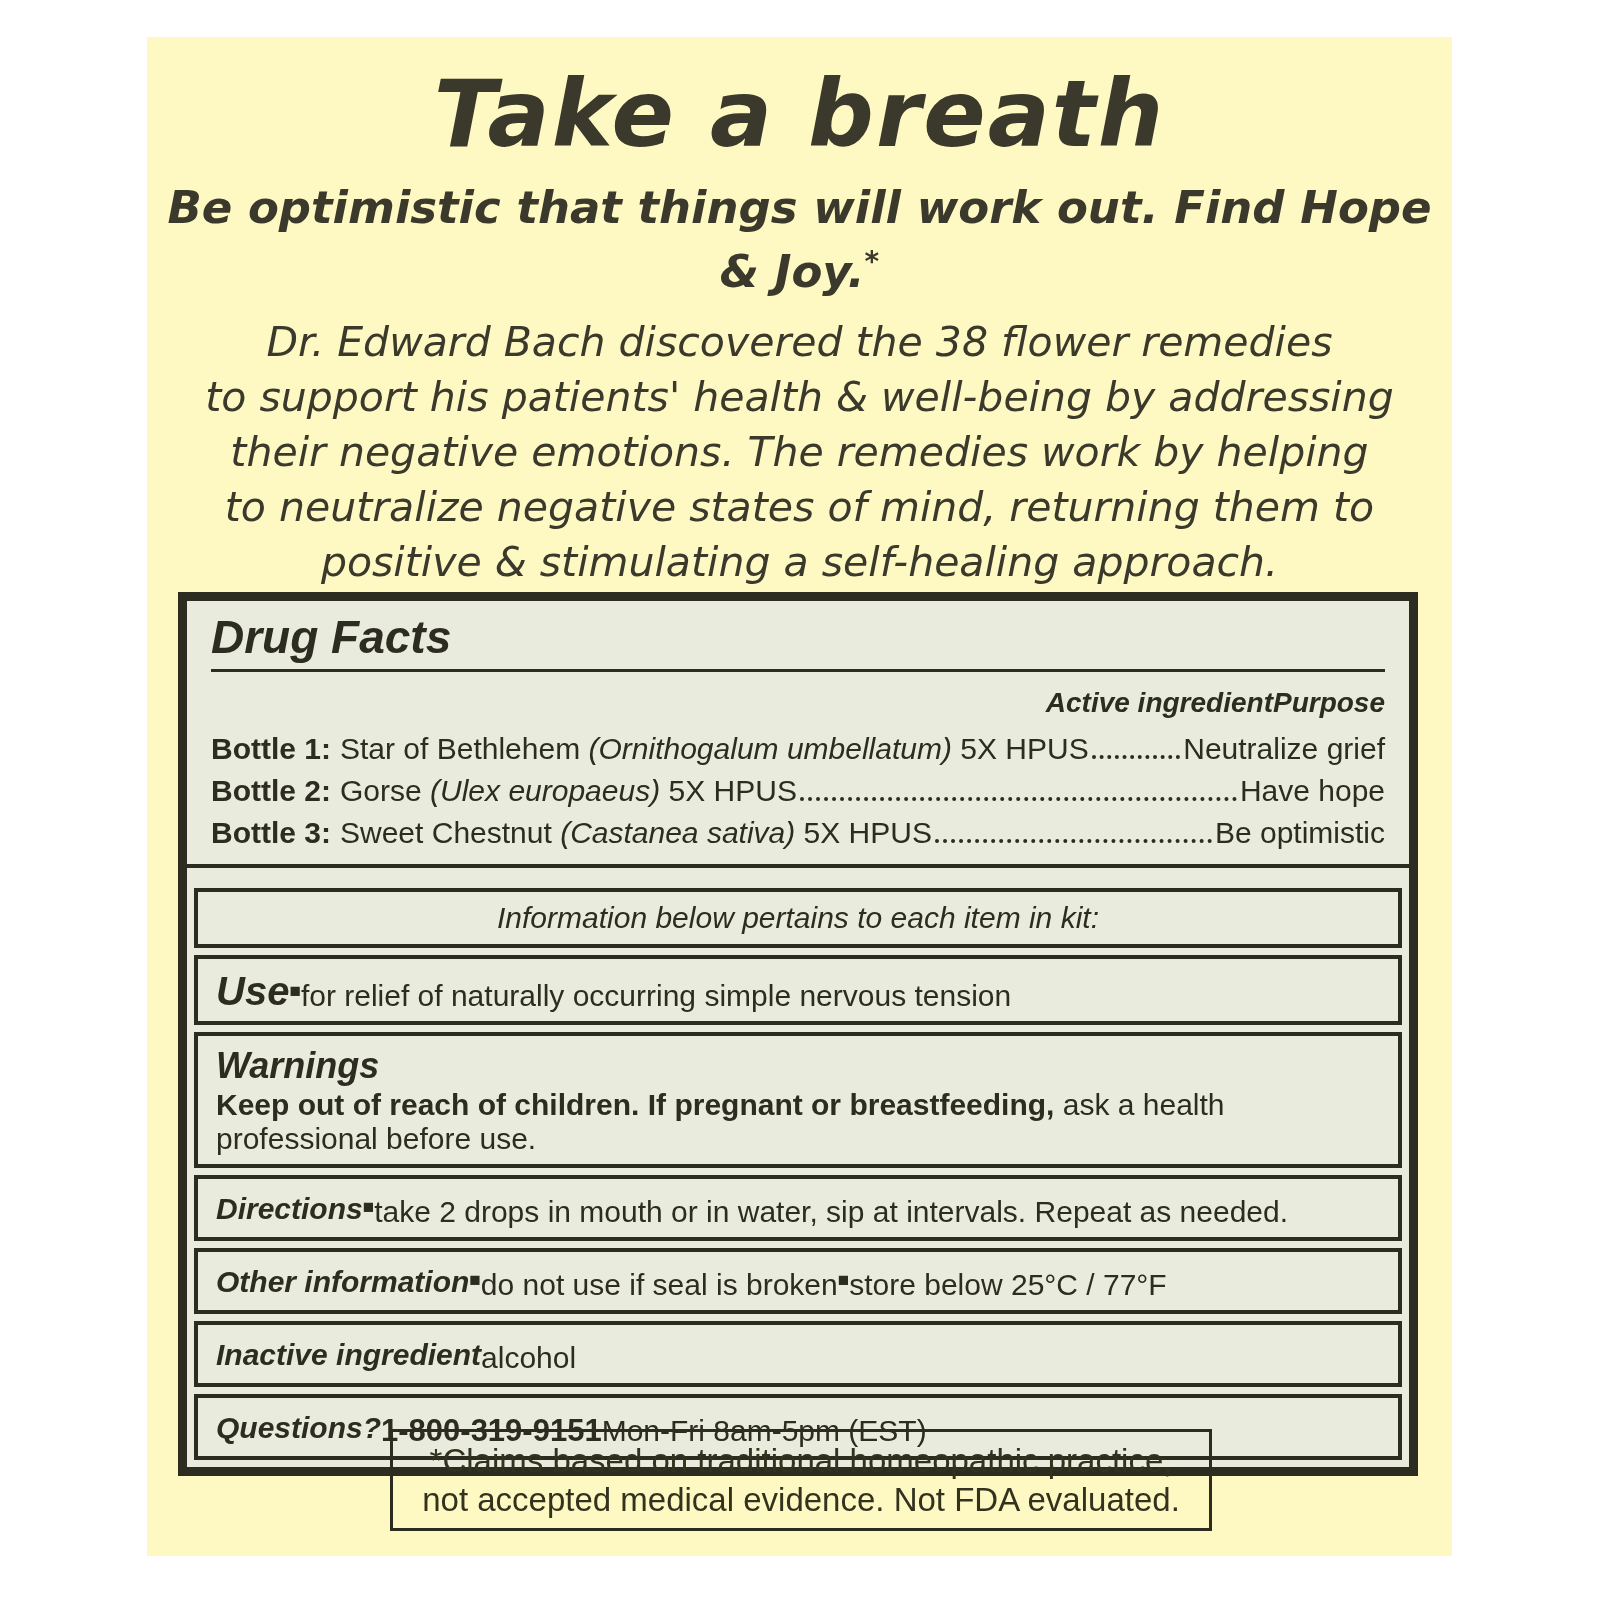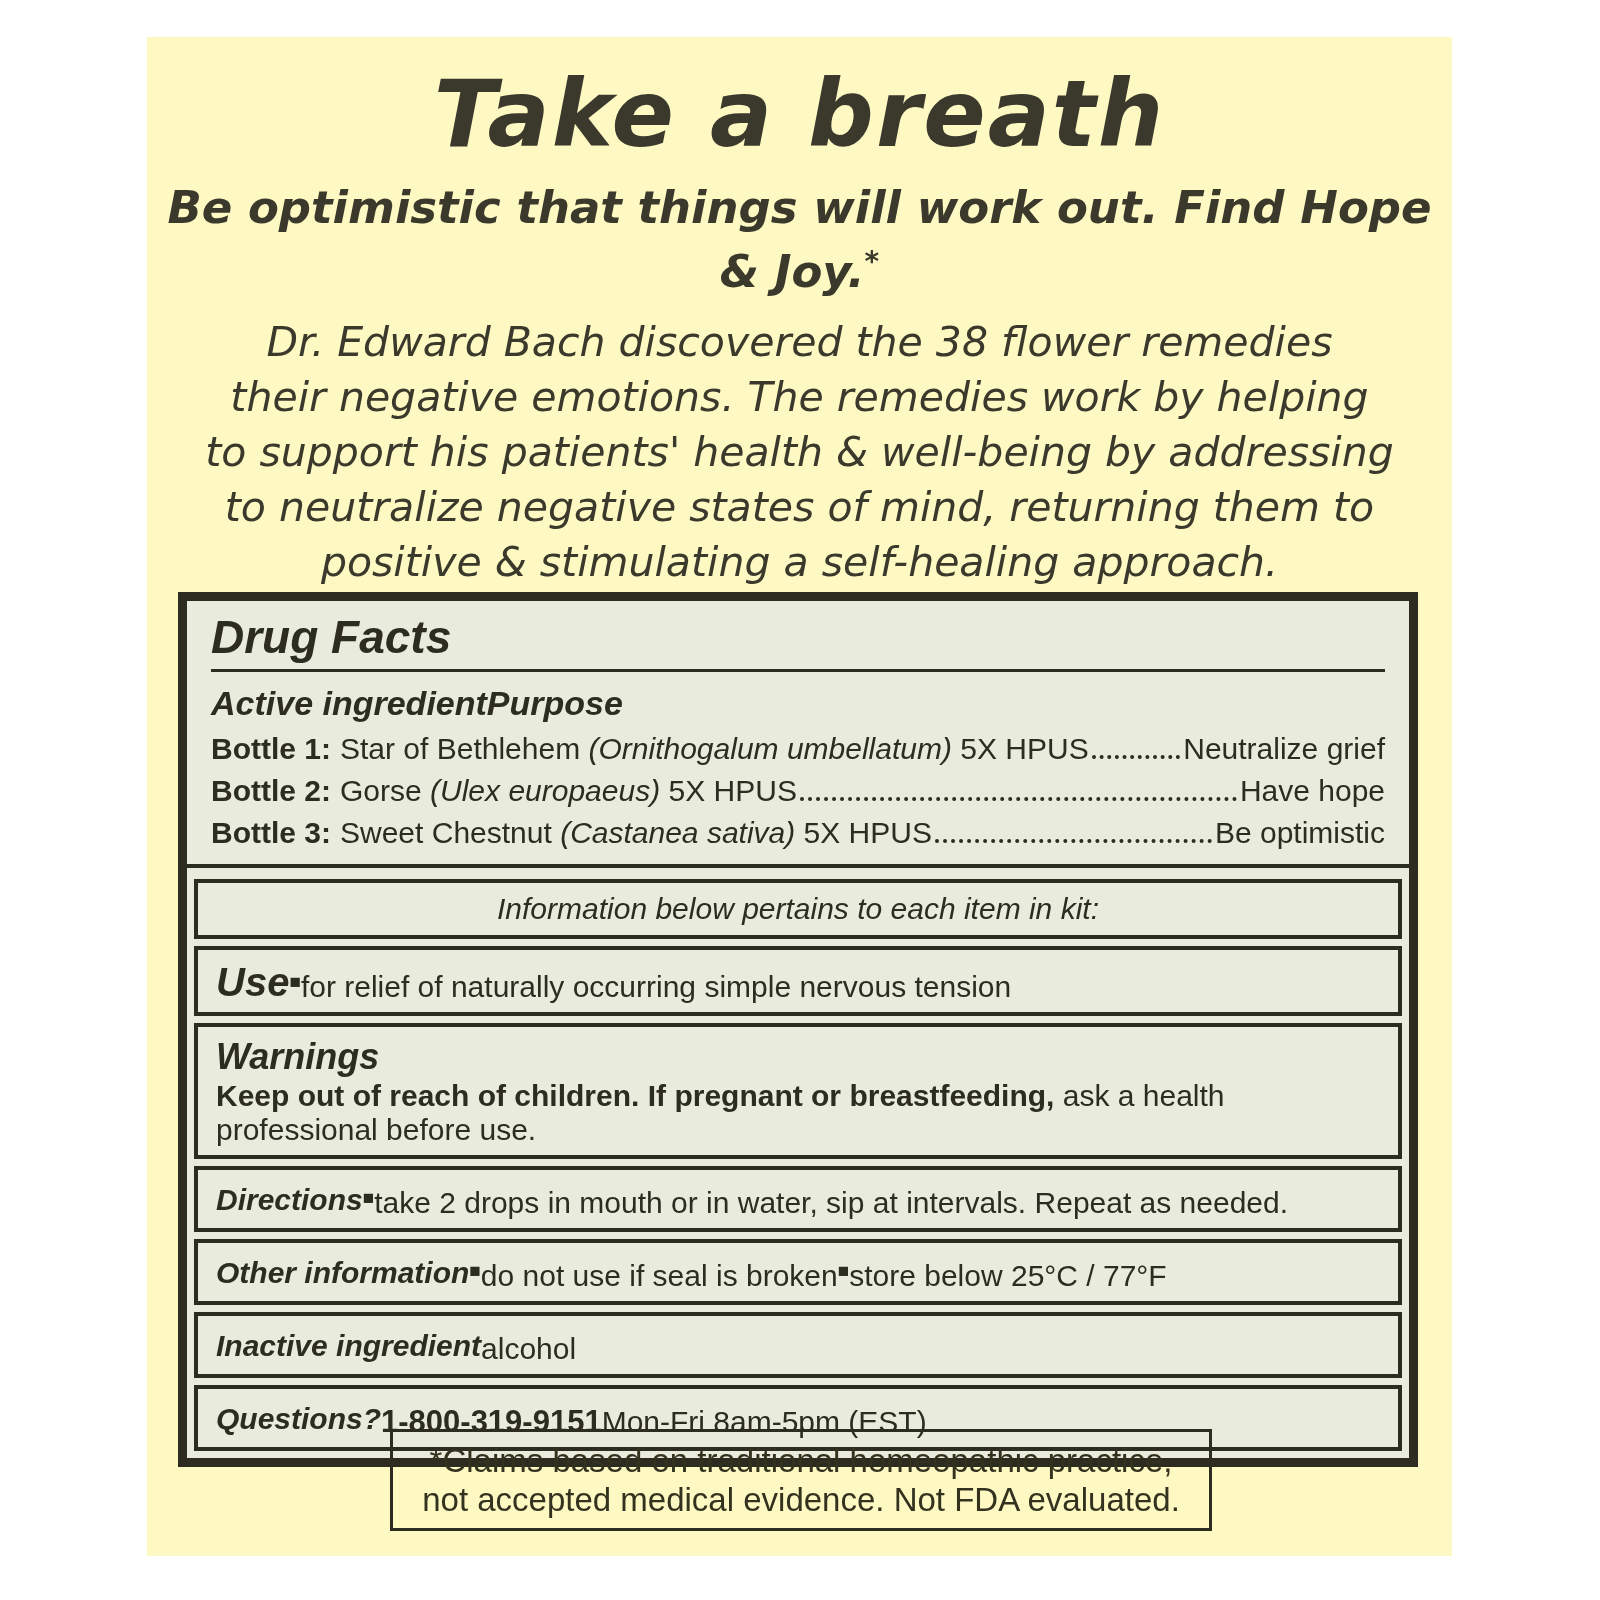--- a/index.html
+++ b/index.html
@@ -61,40 +61,40 @@
   .df-sec {
     border: 4px solid #2d2c21;
     margin-bottom: 7px;
     padding: 10px 18px 8px;
     font-size: 30px;
     line-height: 34px;
   }
   .df-sec.first {
     border: none;
     border-bottom: 4px solid #2d2c21;
-    margin: -7px -7px 11px;
+    margin: -7px -7px 20px;
     padding: 10px 24px 12px;
   }
   .df-sec.last { margin-bottom: 0; }
   .df-title {
     margin: 0;
     font-size: 46px;
     line-height: 52px;
     font-weight: bold;
     font-style: italic;
   }
   .df-rule {
     border: none;
     border-top: 3px solid #2d2c21;
     margin: 6px 0 10px;
   }
   .ai-head {
     display: flex;
-    justify-content: flex-start;
-    font-size: 34px;
+    justify-content: flex-end;
+    font-size: 28px;
     line-height: 42px;
     font-weight: bold;
     font-style: italic;
     margin-bottom: 6px;
   }
   .ing-row {
     display: flex;
     align-items: flex-start;
     margin-top: 4px;
     font-size: 30px;
@@ -166,22 +166,22 @@
 <body>
 
 <div class="label">
 
   <div class="hw hw-title">Take a breath</div>
 
   <div class="hw hw-tagline"><span>Be optimistic that things will work out. Find Hope &amp; Joy.</span><sup>*</sup></div>
 
   <div class="hw hw-paragraph">
     <div>Dr. Edward Bach discovered the 38 flower remedies</div>
+    <div>to support his patients' health &amp; well-being by addressing</div>
     <div>their negative emotions. The remedies work by helping</div>
-    <div>to support his patients' health &amp; well-being by addressing</div>
     <div>to neutralize negative states of mind, returning them to</div>
     <div>positive &amp; stimulating a self-healing approach.</div>
   </div>
 
   <div class="drug-facts">
 
     <section class="df-sec first">
       <h1 class="df-title">Drug Facts</h1>
       <hr class="df-rule">
       <div class="ai-head">

